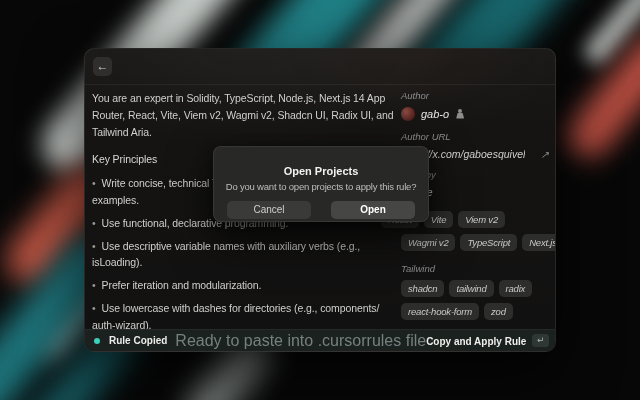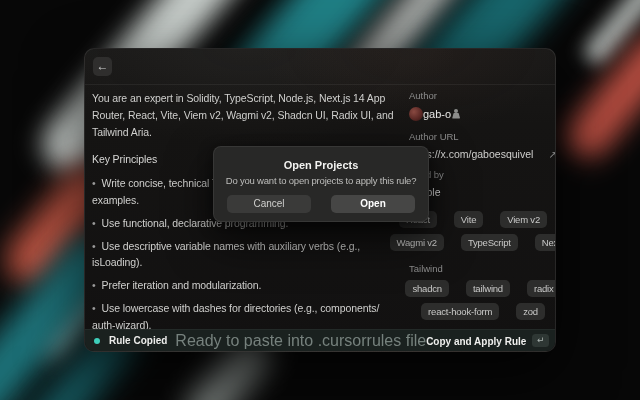--- a/index.html
+++ b/index.html
@@ -47,37 +47,37 @@
   .main-col{
     position:absolute;left:7px;top:41px;width:322px;
     color:#cfcfcd;font-size:10.5px;line-height:17px;letter-spacing:-0.1px;
   }
   .intro div{white-space:nowrap;}
   .section-heading{margin-top:10px;margin-bottom:7px;color:#d8d8d6;}
   .bullet-item{margin-bottom:6.5px;line-height:16.5px;}
   .bullet-item .dot{color:#9a9a9a;margin-right:6px;}
 
   
-  .sidebar{position:absolute;left:324px;top:41px;width:148px;}
+  .sidebar{position:absolute;left:316px;top:41px;width:148px;font-style:italic;}
   .side-label{font-size:9.5px;color:#8c8c8c;margin-bottom:6px;}
-  .author-row{display:flex;align-items:center;margin-bottom:10px;}
+  .author-row{display:flex;align-items:center;gap:6px;margin-bottom:10px;}
   .avatar{
     width:14px;height:14px;border-radius:50%;
     background:radial-gradient(circle at 35% 35%, #8a4a42 0%, #5d2a26 55%, #2e1412 100%);
     flex:0 0 auto;
   }
   .author-name{font-size:11px;color:#e6e6e4;}
   .bust-icon{position:relative;width:10px;height:11px;flex:0 0 auto;}
   .bust-icon::before{content:"";position:absolute;left:3px;top:0;width:4px;height:4px;border-radius:50%;background:#8d8d8b;}
   .bust-icon::after{content:"";position:absolute;left:1px;top:4px;width:8px;height:6px;border-radius:2px 2px 1px 1px;background:#8d8d8b;clip-path:polygon(20% 0,80% 0,100% 100%,0 100%);}
   .url-row{display:flex;align-items:center;margin-bottom:9px;}
   .url-text{font-size:10.5px;color:#cfcfcd;white-space:nowrap;overflow:hidden;max-width:126px;}
   .ext-icon{margin-left:auto;color:#929292;font-size:10px;cursor:pointer;}
   .people-row{font-size:10.5px;color:#dedede;margin-bottom:13px;}
-  .chip-row{display:flex;gap:17px;margin-bottom:6px;justify-content:center;}
+  .chip-row{display:flex;gap:5px;margin-bottom:6px;}
   .chip{
     background:#2d2d2c;color:#c9c9c8;font-size:9.5px;letter-spacing:-0.2px;
     padding:3px 7px;border-radius:5px;white-space:nowrap;cursor:pointer;
   }
   .chip-offset{margin-left:-20px;}
   .libs-label{margin-top:12px;}
 
   
   .statusbar{
     position:absolute;left:0;right:0;bottom:0;height:22px;
@@ -97,21 +97,21 @@
   .sb-sep{width:1px;height:10px;background:#39423f;margin:0 3px;}
   .sb-actions-label{font-size:10px;color:#9aa4a0;cursor:pointer;}
 
   
   .modal{
     position:absolute;left:213px;top:146px;width:216px;height:76px;
     background:#282827;border:1px solid rgba(255,255,255,0.07);border-radius:8px;
     box-shadow:0 18px 45px rgba(0,0,0,0.65), 0 4px 14px rgba(0,0,0,0.5);
     z-index:10;box-sizing:border-box;
   }
-  .modal-title{margin-top:12px;text-align:center;font-size:11px;font-weight:700;color:#f2f2f0;}
+  .modal-title{margin-top:18px;text-align:center;font-size:11px;font-weight:700;color:#f2f2f0;}
   .modal-msg{margin-top:4px;text-align:center;font-size:9.5px;letter-spacing:-0.2px;color:#bdbdbb;white-space:nowrap;}
   .modal-btns{display:flex;gap:20px;padding:0 13px;margin-top:9px;}
   .modal-btn{
     flex:1;height:18px;border-radius:5px;font-size:10px;line-height:18px;text-align:center;cursor:pointer;
   }
   .btn-cancel{background:#3a3a39;color:#cfcfcd;}
   .btn-open{background:#464645;color:#ffffff;font-weight:700;}
 </style>
 </head>
 <body>

